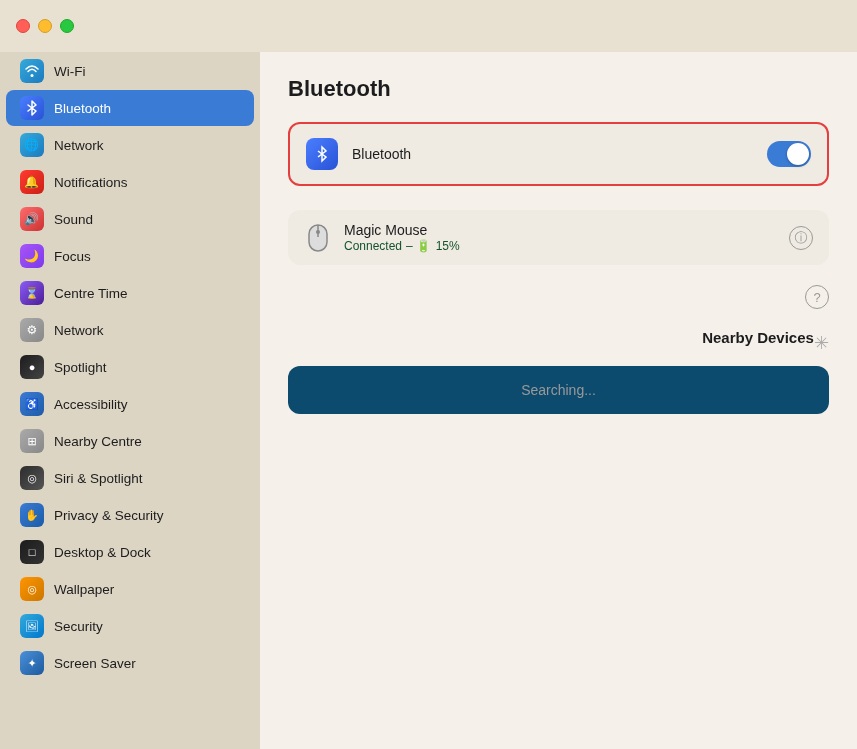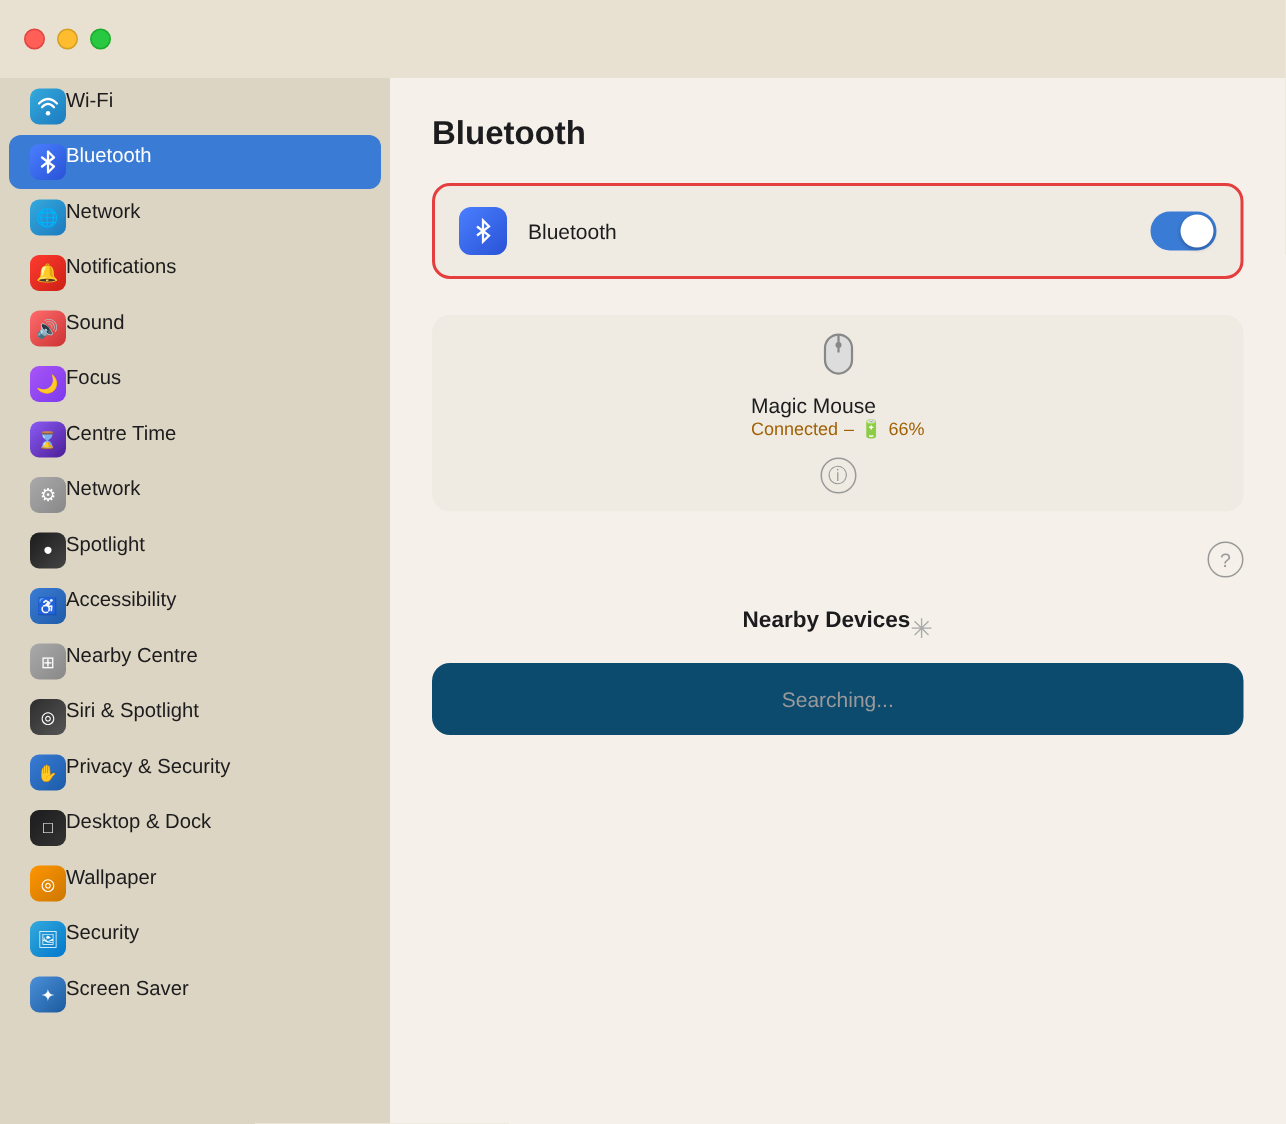--- a/index.html
+++ b/index.html
@@ -75,22 +75,23 @@
       font-size: 12px;
       flex-shrink: 0;
     }
     .search-placeholder {
       color: #999;
       font-size: 13px;
     }
 
     .sidebar-item {
       display: flex;
-      align-items: flex-start;
+      align-items: center;
       padding: 6px 14px;
+      gap: 10px;
       border-radius: 8px;
       margin: 1px 6px;
       cursor: pointer;
       position: relative;
     }
     .sidebar-item.active {
       background: #3a7bd5;
     }
     .sidebar-item.active .item-label {
       color: white;
@@ -217,21 +218,20 @@
       border-radius: 12px;
       padding: 0;
       margin-bottom: 12px;
       overflow: hidden;
     }
     .device-row {
       display: flex;
       align-items: center;
       padding: 12px 16px;
       gap: 12px;
-      flex-direction: column;
     }
     .device-icon {
       width: 28px;
       height: 28px;
       display: flex;
       align-items: center;
       justify-content: center;
       color: #888;
       font-size: 18px;
       flex-shrink: 0;
@@ -239,21 +239,21 @@
     .device-info {
       flex: 1;
     }
     .device-name {
       font-size: 14px;
       font-weight: 500;
       color: #1c1c1e;
     }
     .device-status {
       font-size: 12px;
-      color: #a16207;
+      color: #14532d;
       display: flex;
       align-items: center;
       gap: 4px;
       margin-top: 1px;
     }
     .info-btn {
       width: 24px;
       height: 24px;
       border: 1.5px solid #999;
       border-radius: 50%;
@@ -287,21 +287,21 @@
       background: transparent;
     }
 
     
     .nearby-section {
       margin-top: 4px;
     }
     .nearby-header {
       display: flex;
       align-items: center;
-      justify-content: center;
+      justify-content: flex-end;
       margin-bottom: 10px;
     }
     .searching-card {
       background: #0c4a6e;
       border-radius: 12px;
       padding: 16px;
       text-align: center;
       color: #999;
       font-size: 14px;
     }
@@ -446,21 +446,21 @@
             <line x1="11" y1="1" x2="11" y2="13" stroke="#888" stroke-width="1.5"></line>
             <circle cx="11" cy="8" r="2" fill="#888"></circle>
           </svg>
         </div>
         <div class="device-info">
           <div class="device-name">Magic Mouse</div>
           <div class="device-status">
             <span>Connected</span>
             <span> – </span>
             <span>🔋</span>
-            <span>66%</span>
+            <span>15%</span>
           </div>
         </div>
         <button class="info-btn">ⓘ</button>
       </div>
     </div>
 
     <div class="help-area">
       <button class="help-btn">?</button>
     </div>
 

